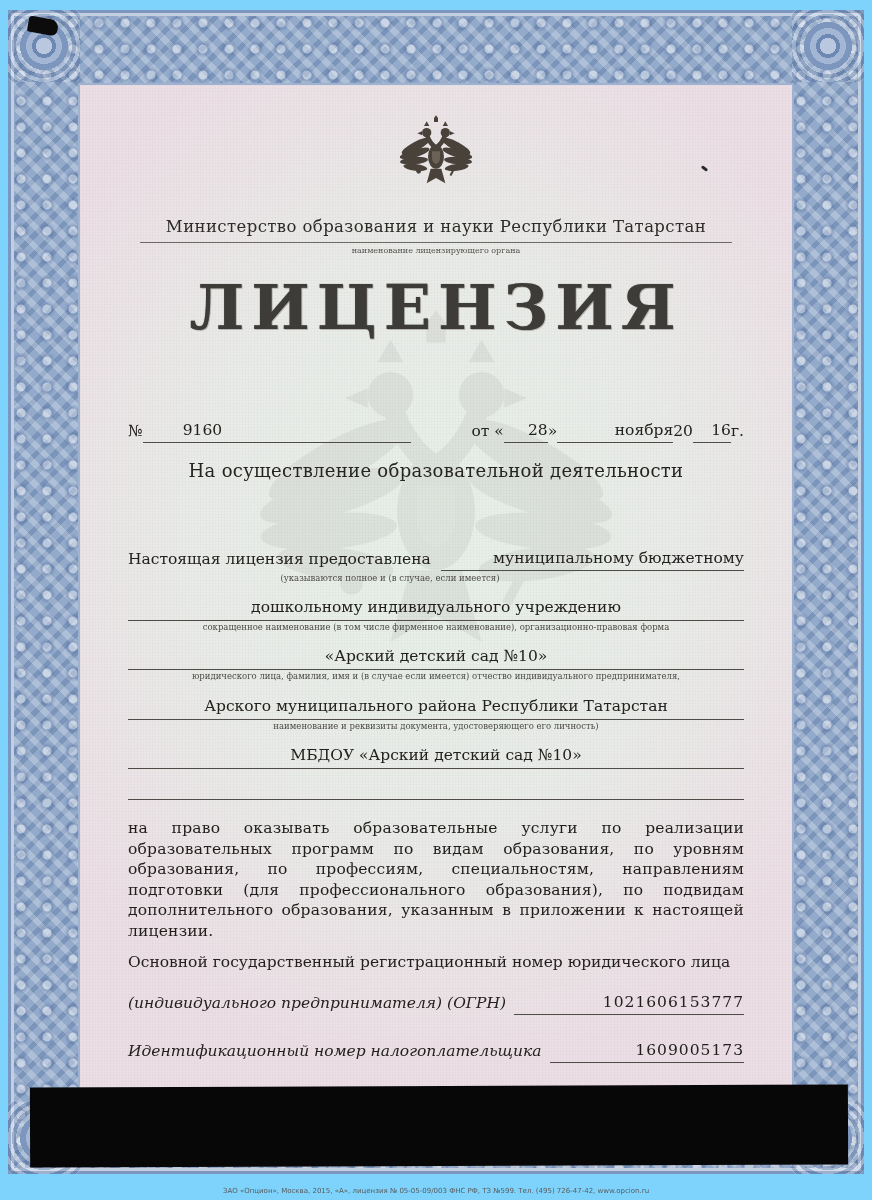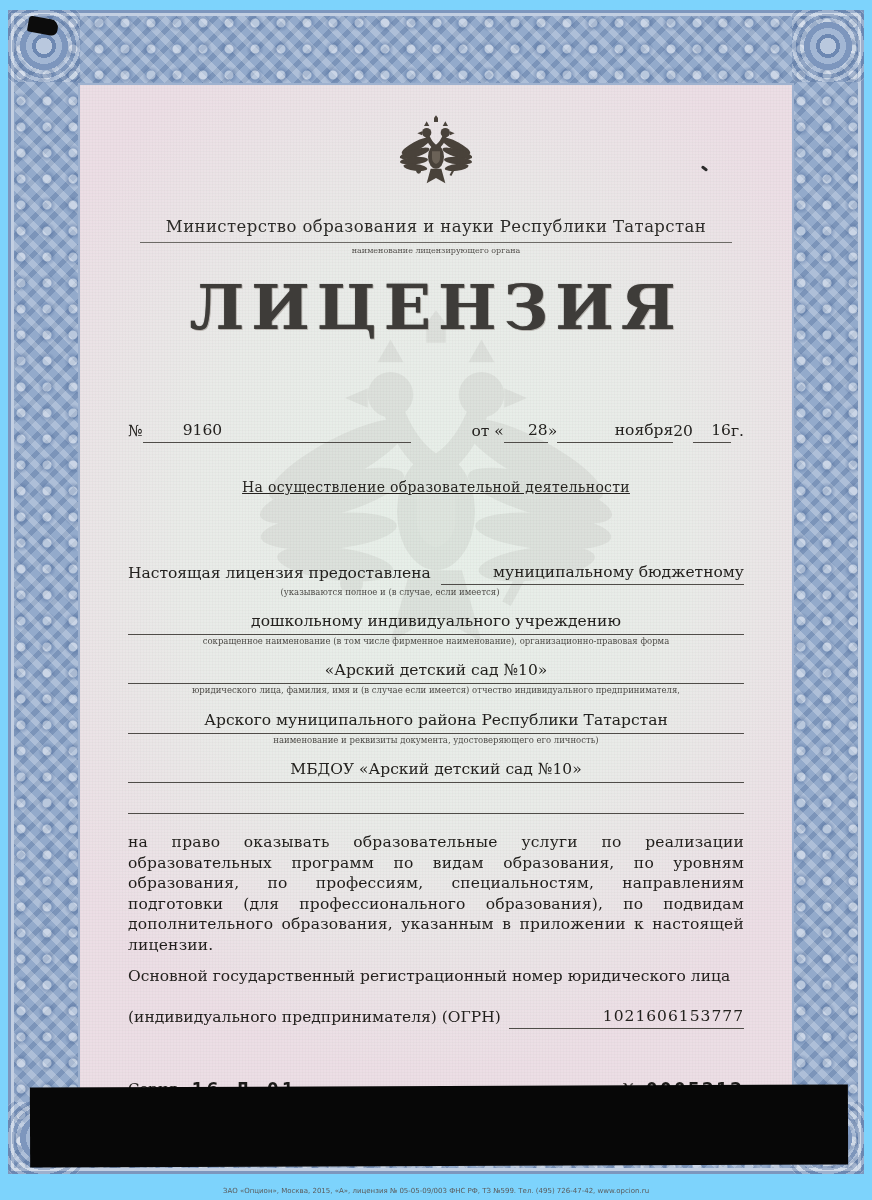--- a/index.html
+++ b/index.html
@@ -58,21 +58,21 @@
   
   .num-row{display:flex;align-items:flex-end;margin-top:34px;font-size:15.5px;text-align:left;}
   .wline{border-bottom:1.2px solid #4f4c48;padding-bottom:3px;text-align:right;}
   .plain{padding-bottom:3px;white-space:pre;}
   .no-fill{width:228px;text-align:left;padding-left:40px;}
   .day-fill{width:44px;}
   .month-fill{width:116px;}
   .year-fill{width:38px;margin-top:48px;}
   .date-group{display:flex;align-items:flex-end;margin-left:auto;}
   
-  .subtitle{margin-top:36px;font-size:14px;letter-spacing:.3px;color:#262420;text-decoration:underline;}
+  .subtitle{margin-top:17px;font-size:18px;letter-spacing:.3px;color:#262420;}
   
   .grant{margin-top:68px;text-align:left;}
   .grant-line{display:flex;align-items:flex-end;font-size:15.5px;}
   .grant-label{padding-bottom:3px;white-space:nowrap;text-align:right;}
   .grant-fill{flex:1;margin-left:10px;}
   .grant-cap{font-size:8.5px;color:#4c4a46;text-align:center;padding-right:92px;margin-top:2px;}
   .field{margin-top:16px;}
   .field-value{
     display:block;font-size:15.5px;border-bottom:1.2px solid #4f4c48;
     padding-bottom:4px;line-height:1.1;
@@ -80,21 +80,21 @@
   .field-cap{font-size:8.5px;color:#4c4a46;margin-top:2px;line-height:1.1;}
   .empty-line{margin-top:28px;border-bottom:1.2px solid #4f4c48;height:2px;}
   
   .rights{
     margin-top:18px;font-size:15.5px;line-height:20.5px;text-align:justify;
     word-spacing:2.5px;letter-spacing:.2px;color:#201e1b;
   }
   .ogrn-heading{margin-top:12px;font-size:15.5px;text-align:left;}
   .reg-row{display:flex;align-items:flex-end;margin-top:22px;font-size:15.5px;text-align:left;}
   .reg-row.inn{margin-top:26px;}
-  .reg-label{padding-bottom:3px;white-space:nowrap;}
+  .reg-label{padding-bottom:3px;white-space:nowrap;font-style:italic;}
   .reg-fill{flex:1;margin-left:8px;text-align:right;padding-left:30px;letter-spacing:1px;}
   
   .series-row{display:flex;align-items:flex-end;margin-top:48px;}
   .series-label{font-size:15px;padding-bottom:3px;}
   .series-value{
     font-family:"DejaVu Sans Mono", monospace;font-weight:bold;
     font-size:20px;letter-spacing:3px;margin-left:14px;color:#1c1b19;
   }
   .blank-no{margin-left:auto;display:flex;align-items:flex-end;}
   .blank-no-sign{font-size:16px;padding-bottom:2px;}
@@ -226,20 +226,24 @@
 
       <div class="rights">на право оказывать образовательные услуги по реализации образовательных программ по видам образования, по уровням образования, по профессиям, специальностям, направлениям подготовки (для профессионального образования), по подвидам дополнительного образования, указанным в приложении к настоящей лицензии.</div>
 
       <div class="ogrn-heading">Основной государственный регистрационный номер юридического лица</div>
 
       <div class="reg-row">
         <span class="reg-label">(индивидуального предпринимателя) (ОГРН)</span>
         <span class="wline reg-fill">1021606153777</span>
       </div>
 
+      <div class="reg-row inn">
+        <span class="reg-label">Идентификационный номер налогоплательщика</span>
+        <span class="wline reg-fill">1609005173</span>
+      </div>
 
       <div class="series-row">
         <span class="series-label">Серия</span>
         <span class="series-value">16 Л 01</span>
         <span class="blank-no">
           <span class="blank-no-sign">№</span>
           <span class="blank-no-value">0005212</span>
         </span>
       </div>
 

